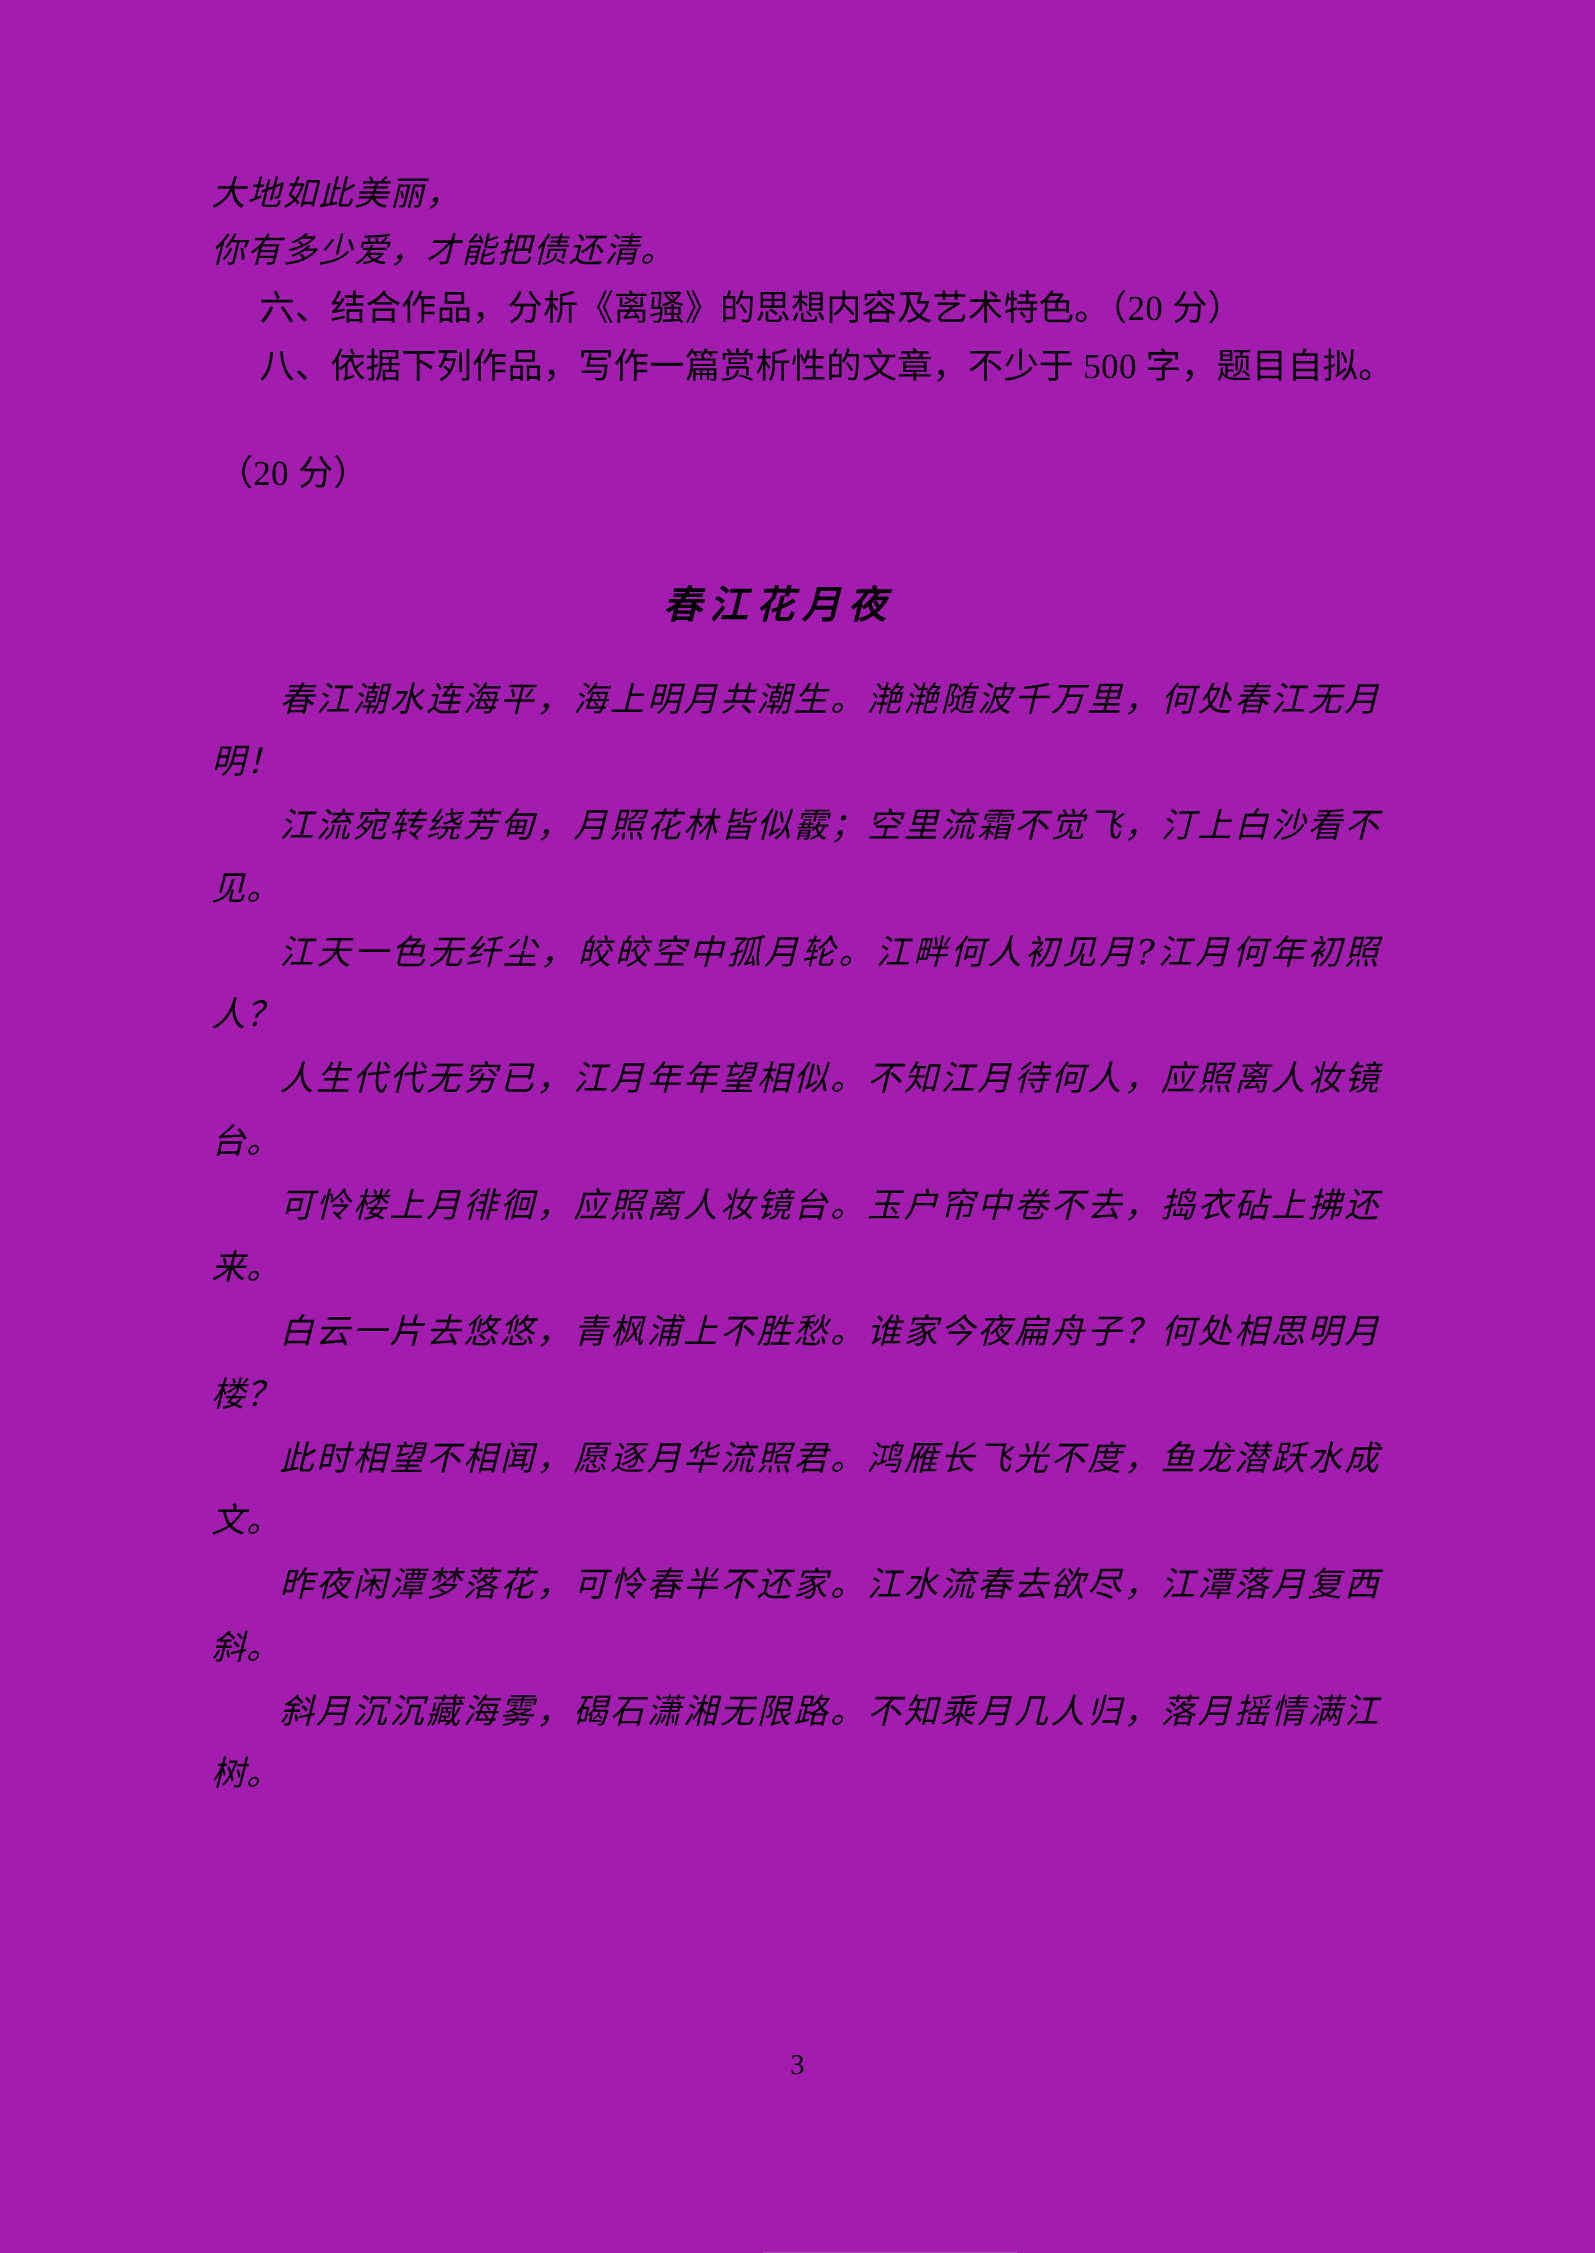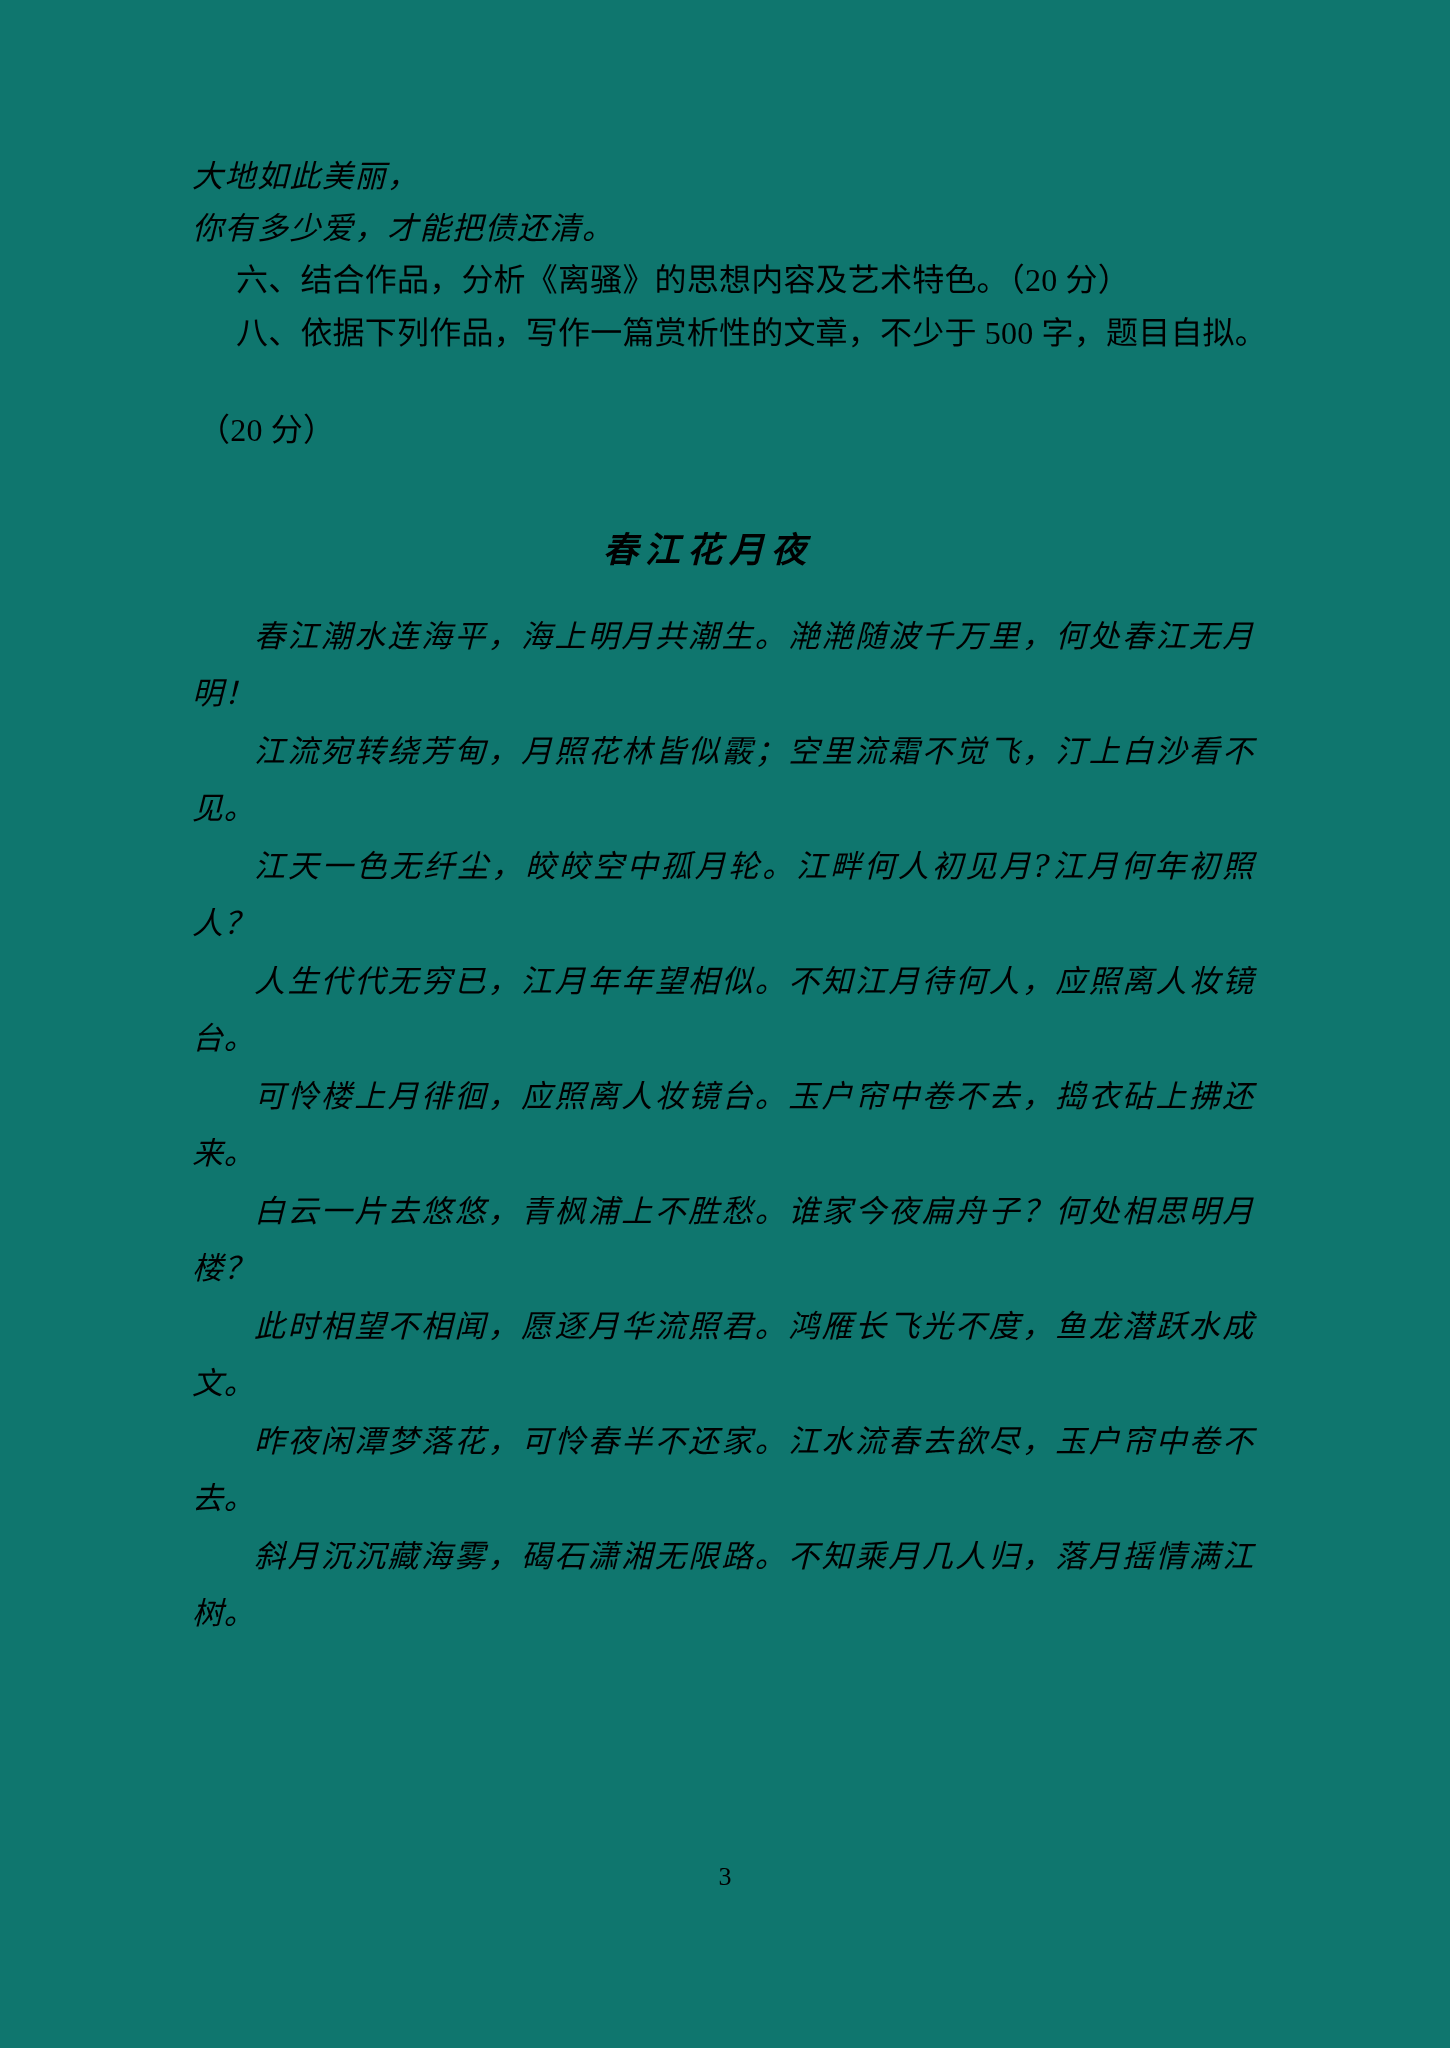--- a/index.html
+++ b/index.html
@@ -13,21 +13,21 @@
     height: 2048px;
     position: relative;
     font-family: "Liberation Serif", "DejaVu Serif", serif;
     color: #000000;
     overflow: hidden;
   }
 
   .page {
     position: absolute;
     inset: 0;
-    background: #0f766e;
+    background: #a21caf;
     padding: 0;
   }
 
   
   .content {
     position: absolute;
     left: 192px;
     top: 150px;
     width: 1062px;
   }
@@ -135,21 +135,21 @@
       <div class="gap-2"></div>
 
       <div class="poem-body">
         <p class="stanza kai">春江潮水连海平，海上明月共潮生。滟滟随波千万里，何处春江无月明！</p>
         <p class="stanza kai">江流宛转绕芳甸，月照花林皆似霰；空里流霜不觉飞，汀上白沙看不见。</p>
         <p class="stanza kai">江天一色无纤尘，皎皎空中孤月轮。江畔何人初见月?江月何年初照人？</p>
         <p class="stanza kai">人生代代无穷已，江月年年望相似。不知江月待何人，应照离人妆镜台。</p>
         <p class="stanza kai">可怜楼上月徘徊，应照离人妆镜台。玉户帘中卷不去，捣衣砧上拂还来。</p>
         <p class="stanza kai">白云一片去悠悠，青枫浦上不胜愁。谁家今夜扁舟子？何处相思明月楼？</p>
         <p class="stanza kai">此时相望不相闻，愿逐月华流照君。鸿雁长飞光不度，鱼龙潜跃水成文。</p>
-        <p class="stanza kai">昨夜闲潭梦落花，可怜春半不还家。江水流春去欲尽，玉户帘中卷不去。</p>
+        <p class="stanza kai">昨夜闲潭梦落花，可怜春半不还家。江水流春去欲尽，江潭落月复西斜。</p>
         <p class="stanza kai">斜月沉沉藏海雾，碣石潇湘无限路。不知乘月几人归，落月摇情满江树。</p>
       </div>
     </div>
 
   </div>
 
   <div class="page-number">3</div>
 
 </div>
 

